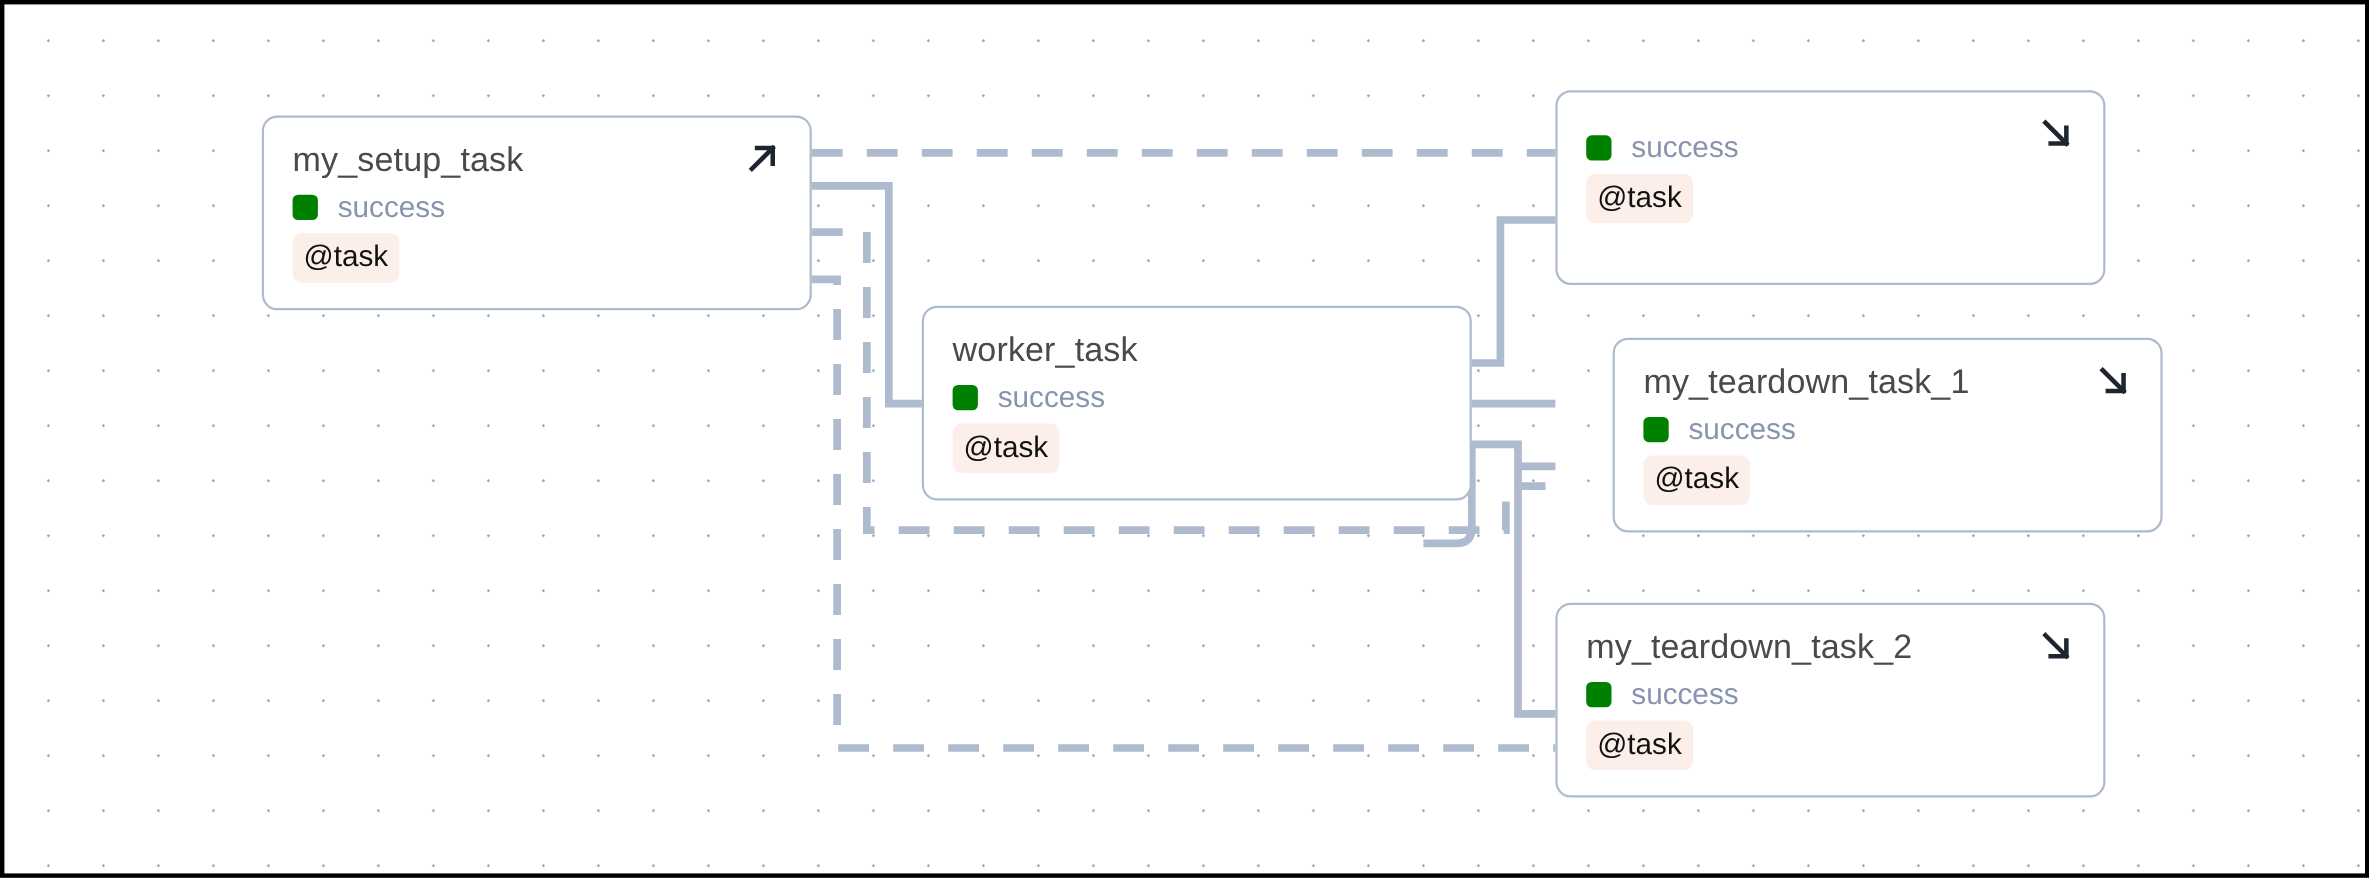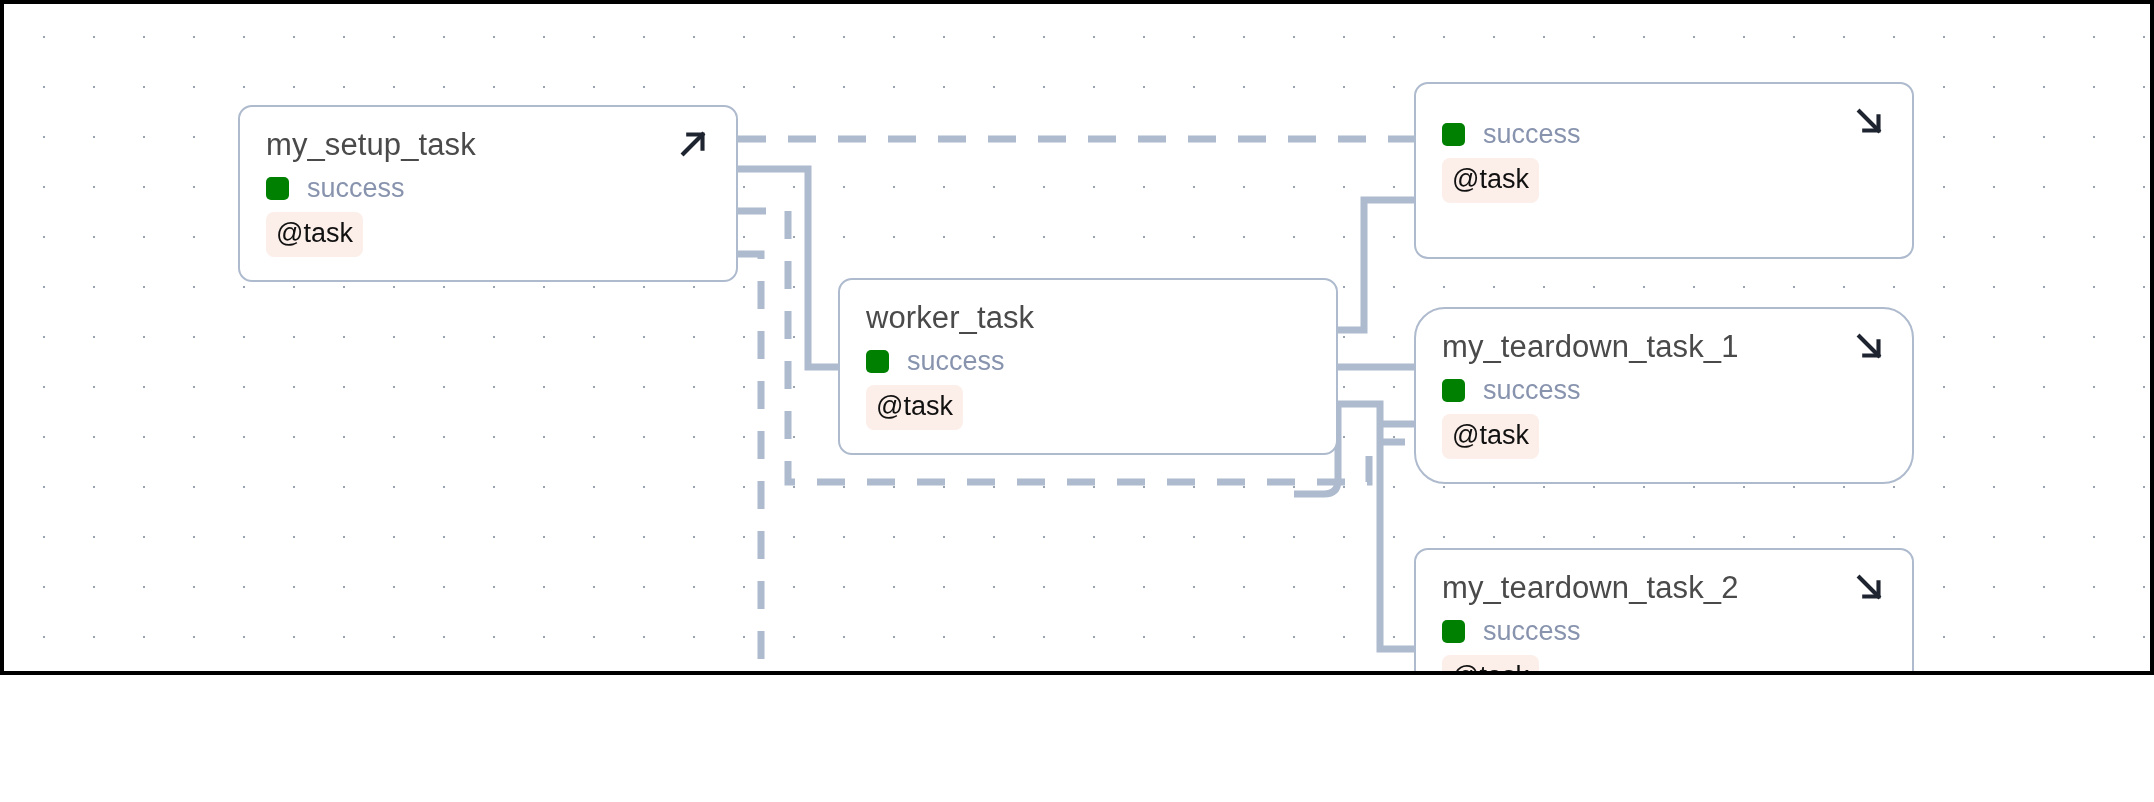--- a/index.html
+++ b/index.html
@@ -10,21 +10,21 @@
   body {
     width: 2154px;
     height: 802px;
     font-family: "Liberation Sans", sans-serif;
     overflow: hidden;
   }
 
   #canvas {
     position: relative;
     width: 2154px;
-    height: 675px;
+    height: 798px;
     box-sizing: border-box;
     border: 4px solid #000000;
     background-color: #ffffff;
     background-image: radial-gradient(circle, #9aa3b2 1.2px, rgba(0,0,0,0) 1.3px);
     background-size: 50px 50px;
     background-position: 15px 8px;
     overflow: hidden;
     text-decoration: underline;
   }
 
@@ -171,21 +171,21 @@
       <span class="node-badge">@task</span>
     </div>
     <span class="node-arrow">
       <svg viewBox="0 0 24 24" fill="none" stroke="currentColor" stroke-width="2.6" stroke-linecap="square" stroke-linejoin="miter">
         <path d="M6 6 L18 18"></path>
         <path d="M18 9 L18 18 L9 18"></path>
       </svg>
     </span>
   </div>
 
-  <div class="node" style="left:1410px; top:303px; width:500px; height:177px;border-radius:31px;">
+  <div class="node" style="left:1462px; top:303px; width:500px; height:177px;">
     <div class="node-title">my_teardown_task_1</div>
     <div class="node-status-row">
       <span class="status-swatch"></span>
       <span class="status-text">success</span>
     </div>
     <div class="node-badge-row">
       <span class="node-badge">@task</span>
     </div>
     <span class="node-arrow">
       <svg viewBox="0 0 24 24" fill="none" stroke="currentColor" stroke-width="2.6" stroke-linecap="square" stroke-linejoin="miter">

